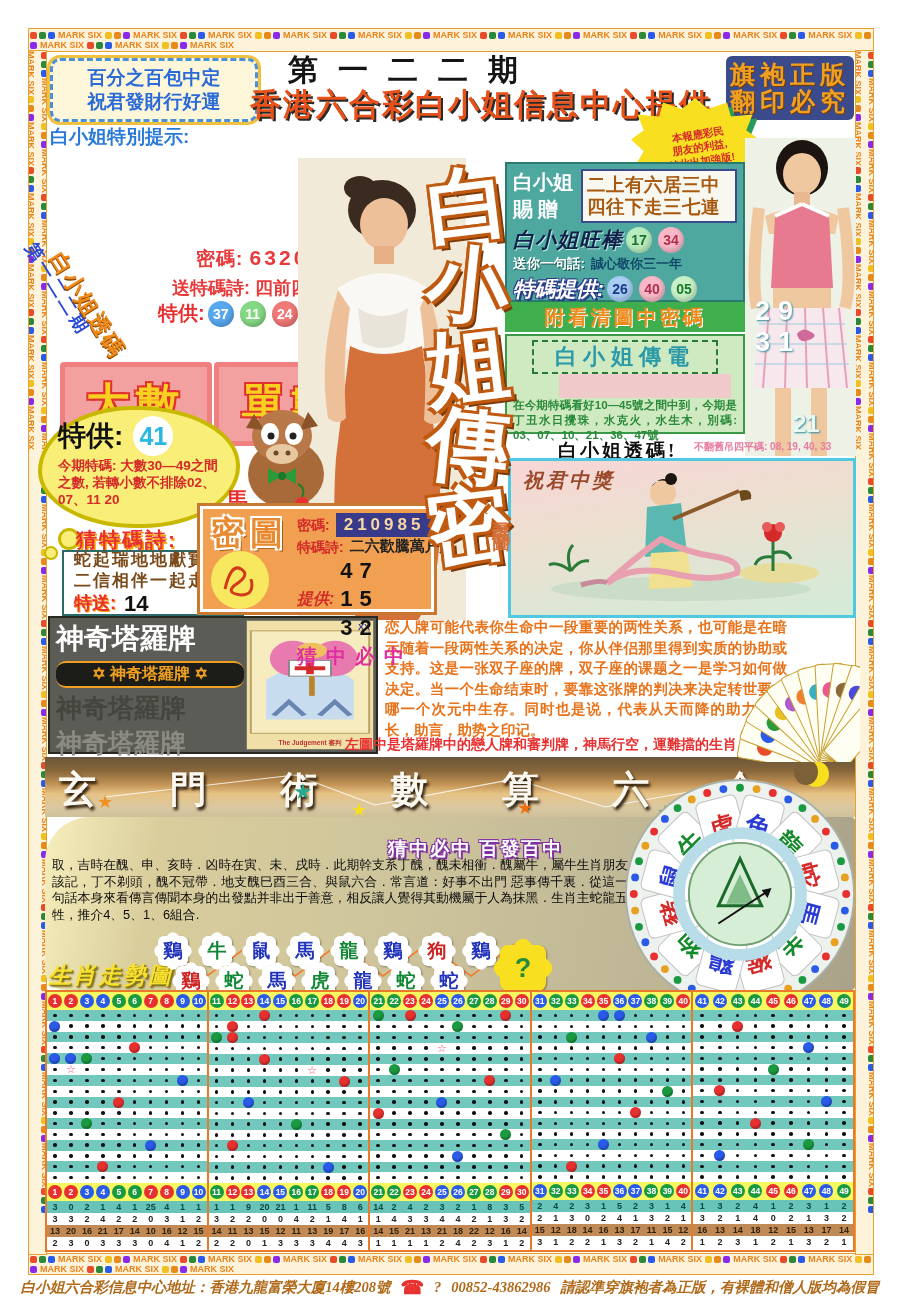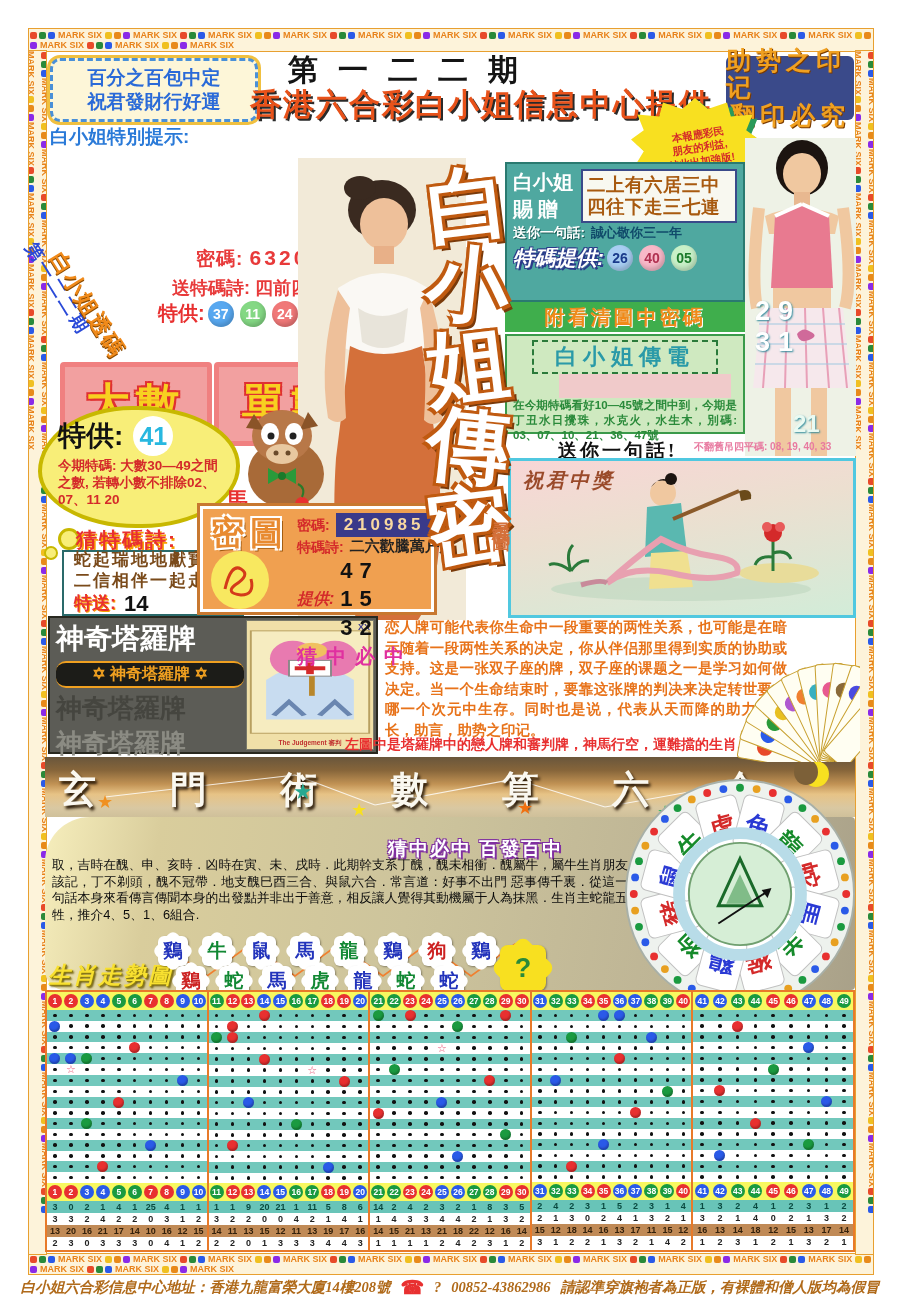--- a/index.html
+++ b/index.html
@@ -514,21 +514,21 @@
       <b class="ftok">MARK SIX</b>
     </div>
 
   <div class="abs promo">
     <span>百分之百包中定</span>
     <span>祝君發財行好運</span>
   </div>
   <div class="abs issueTitle">第一二二期</div>
   <div class="abs mainTitle">香港六合彩白小姐信息中心提供</div>
   <div class="abs copyBox">
-    <span>助势之印记</span>
+    <span>旗袍正版</span>
     <span>翻印必究</span>
   </div>
   <div class="abs tipLabel">白小姐特別提示:</div>
   <div class="abs starburst">
     <div class="shape"></div>
     <div class="shape y"></div>
     <div class="txt">
       <span>本報應彩民</span>
       <span>朋友的利益,</span>
       <span>特此出加強版!</span>
@@ -644,39 +644,43 @@
     <div class="row1">
       <div class="who">
         <span>白小姐</span>
         <span>賜  贈</span>
       </div>
       <div class="verse">
         <span>二上有六居三中</span>
         <span>四往下走三七連</span>
       </div>
     </div>
+    <div class="wangRow">
+      <span class="wl">白小姐旺棒</span>
+      <span id="wang-balls"><span class="ball" style="background: rgb(184, 236, 192); color: rgb(32, 112, 48);">17</span><span class="ball" style="background: rgb(248, 184, 200); color: rgb(176, 48, 80);">34</span></span>
+    </div>
     <div class="phraseRow">
       <span class="pl2">送你一句話:</span>
       <span class="pv">誠心敬你三一年</span>
     </div>
     <div class="provRow">
       <span class="pr">特碼提供:</span>
       <span id="provide-balls"><span class="ball" style="background: rgb(168, 206, 242); color: rgb(26, 58, 138);">26</span><span class="ball" style="background: rgb(248, 184, 200); color: rgb(176, 48, 80);">40</span><span class="ball" style="background: rgb(200, 240, 200); color: rgb(26, 122, 42);">05</span></span>
     </div>
   </div>
   <div class="abs giftFoot">
     <span>附看清圖中密碼</span>
   </div>
 
   <div class="abs telegram">
     <div class="telTitle">白小姐傳電</div>
     <div class="telRedact"></div>
     <div class="telBody">在今期特碼看好10—45號之間中到，今期是丁丑水日攪珠，水克火，水生木，別碼: 03、07、10、21、36、47號</div>
   </div>
-  <div class="abs notice">送你一句話!</div>
+  <div class="abs notice">白小姐透碼!</div>
   <div class="abs sideNote">不翻舊吊四平碼: 08, 19, 40, 33</div>
 
   <div class="abs modelR">
     <svg width="111" height="318" viewBox="0 0 111 318">
       <rect x="0" y="0" width="111" height="318" fill="#eef2e6"></rect>
       <ellipse cx="57" cy="30" rx="26" ry="28" fill="#1c1410"></ellipse>
       <ellipse cx="57" cy="36" rx="19" ry="21" fill="#f0c8a0"></ellipse>
       <rect x="49" y="54" width="16" height="14" fill="#e8b890"></rect>
       <path d="M20 78 Q57 62 94 78 L90 96 L24 96 Z" fill="#f0c8a0"></path>
       <path d="M30 78 L57 66 L84 78 L88 150 L26 150 Z" fill="#e87a90"></path>

